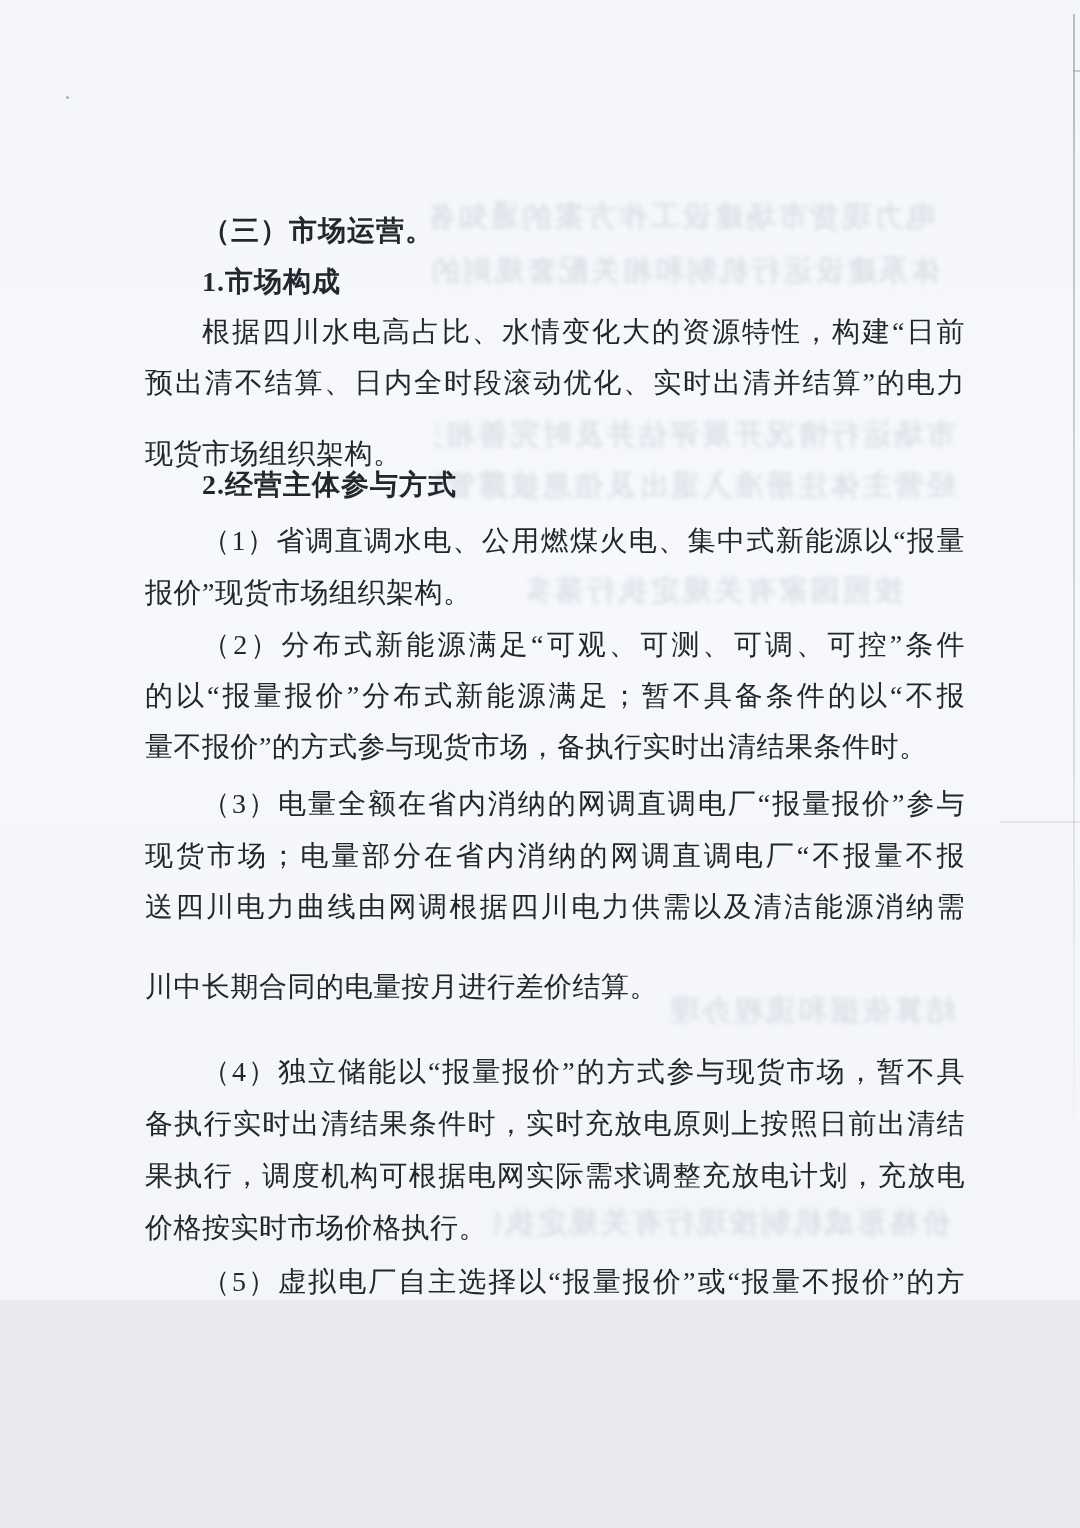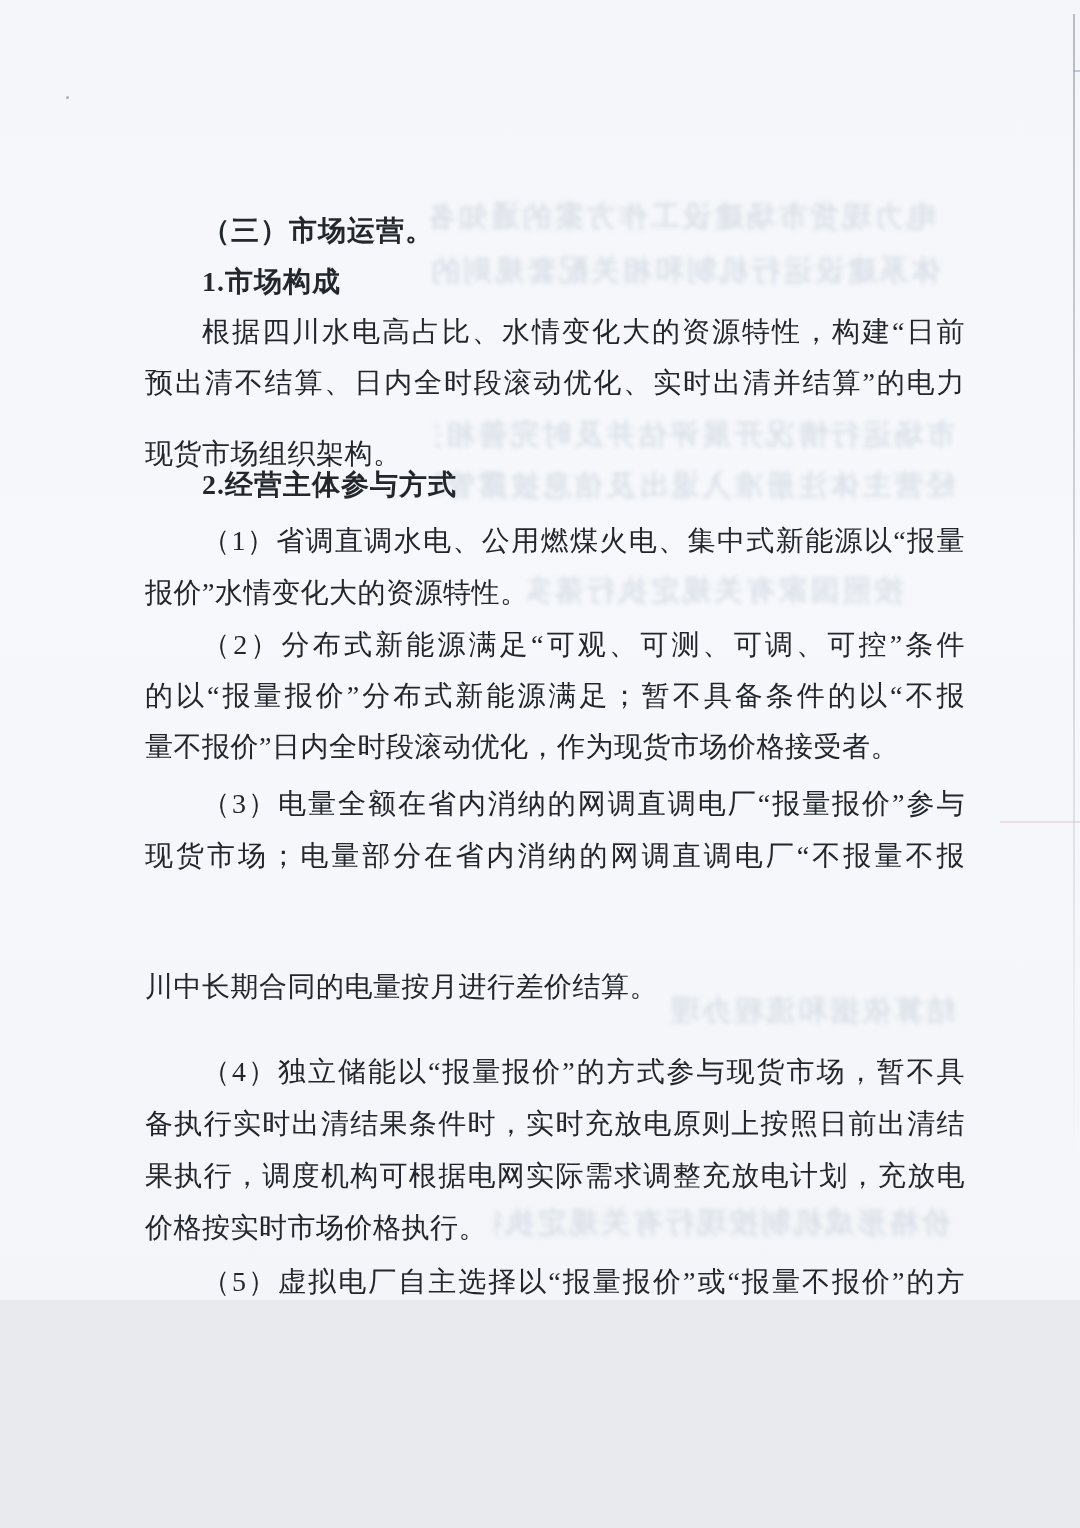--- a/index.html
+++ b/index.html
@@ -95,26 +95,27 @@
   <div class="bleed" style="left:655px; top:990px; width:300px;">结算依据和流程办理</div>
   <div class="bleed" style="left:495px; top:1202px; width:455px;">价格形成机制按现行有关规定执行</div>
 
   <div class="line bold indent" style="top:210px;">（三）市场运营。</div>
   <div class="line bold indent" style="top:261px;">1.市场构成</div>
   <div class="line indent justify" style="top:311px;">根据四川水电高占比、水情变化大的资源特性，构建“日前</div>
   <div class="line justify" style="top:362px;">预出清不结算、日内全时段滚动优化、实时出清并结算”的电力</div>
   <div class="line" style="top:433px;">现货市场组织架构。</div>
   <div class="line bold indent" style="top:464px;">2.经营主体参与方式</div>
   <div class="line indent justify" style="top:520px;">（1）省调直调水电、公用燃煤火电、集中式新能源以“报量</div>
-  <div class="line" style="top:572px;">报价”水情变化大的资源特性。</div>
+  <div class="line" style="top:572px;">报价”现货市场组织架构。</div>
   <div class="line indent justify" style="top:624px;">（2）分布式新能源满足“可观、可测、可调、可控”条件</div>
   <div class="line justify" style="top:675px;">的以“报量报价”分布式新能源满足；暂不具备条件的以“不报</div>
-  <div class="line" style="top:726px;">量不报价”日内全时段滚动优化，作为现货市场价格接受者。</div>
+  <div class="line" style="top:726px;">量不报价”的方式参与现货市场，备执行实时出清结果条件时。</div>
   <div class="line indent justify" style="top:783px;">（3）电量全额在省内消纳的网调直调电厂“报量报价”参与</div>
   <div class="line justify" style="top:835px;">现货市场；电量部分在省内消纳的网调直调电厂“不报量不报价”，</div>
+  <div class="line justify" style="top:886px;">送四川电力曲线由网调根据四川电力供需以及清洁能源消纳需</div>
   <div class="line" style="top:966px;">川中长期合同的电量按月进行差价结算。</div>
   <div class="line indent justify" style="top:1051px;">（4）独立储能以“报量报价”的方式参与现货市场，暂不具</div>
   <div class="line justify" style="top:1103px;">备执行实时出清结果条件时，实时充放电原则上按照日前出清结</div>
   <div class="line" style="top:1207px;">价格按实时市场价格执行。</div>
   <div class="line justify" style="top:1155px;">果执行，调度机构可根据电网实际需求调整充放电计划，充放电</div>
   <div class="line indent justify" style="top:1261px;">（5）虚拟电厂自主选择以“报量报价”或“报量不报价”的方</div>
 
   <div class="page-number">—7—</div>
 
   <div class="ink-dot"></div>

